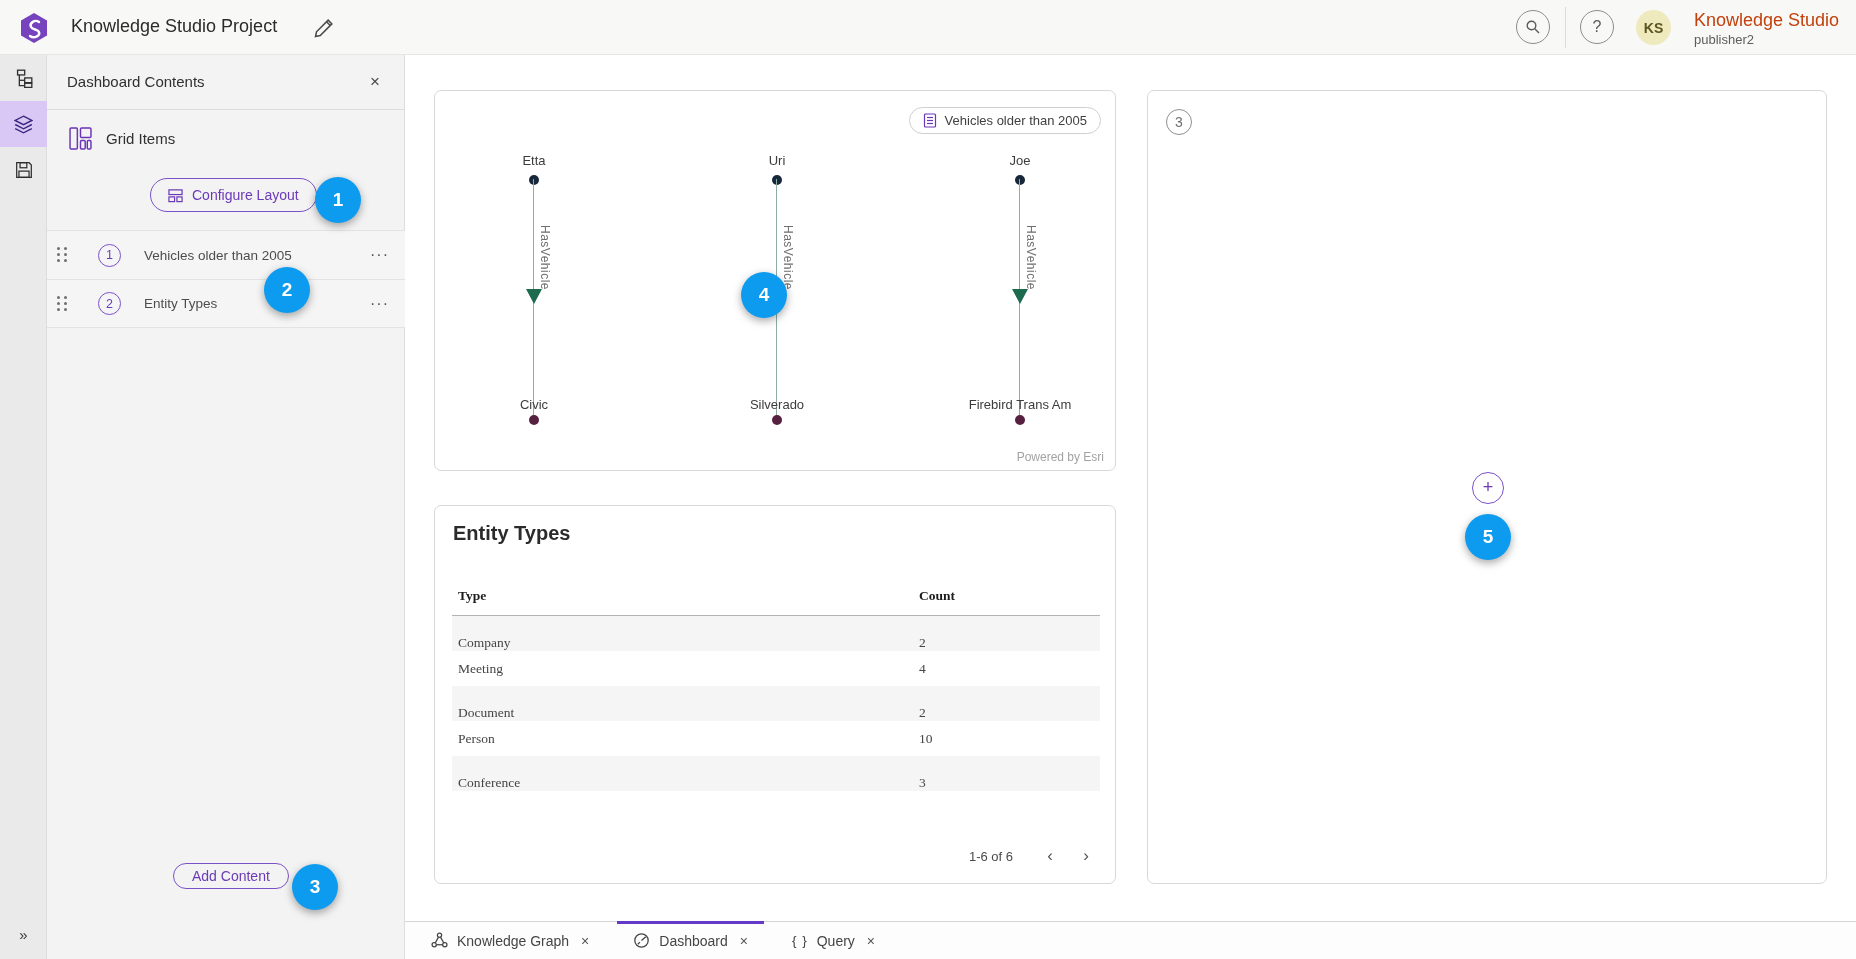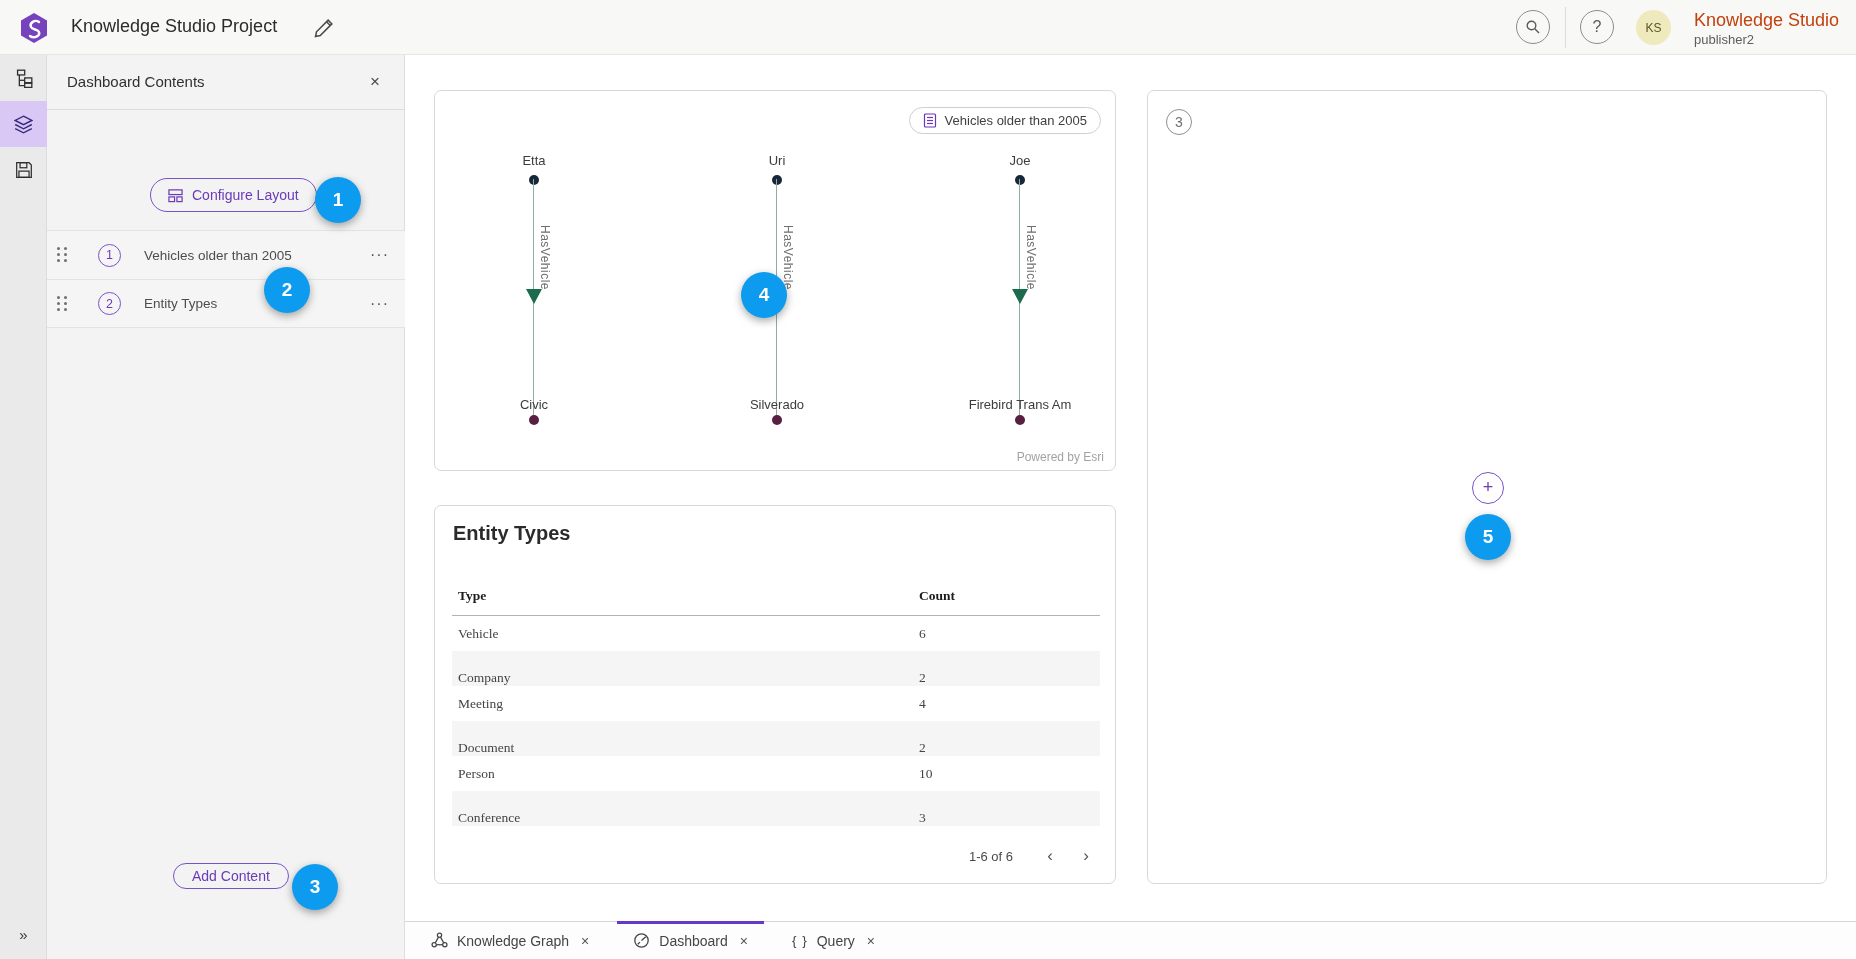--- a/index.html
+++ b/index.html
@@ -12,21 +12,21 @@
     background:#f8f8f7; border-bottom:1px solid #e6e6e4; z-index:10; }
   .logo { position:absolute; left:18px; top:12px; width:32px; height:32px; }
   .app-title { position:absolute; left:71px; top:16px; font-size:18px; color:#2b2b2b; }
   .edit-btn { position:absolute; left:314px; top:15px; width:26px; height:26px; border:none;
     background:transparent; cursor:pointer; color:#4a4a4a; }
   .hdr-circle { position:absolute; top:10px; width:34px; height:34px; border-radius:50%;
     border:1px solid #8d8d8d; background:transparent; display:flex; align-items:center;
     justify-content:center; color:#5a5a5a; cursor:pointer; font-size:16px; }
   .hdr-divider { position:absolute; left:1565px; top:7px; width:1px; height:41px; background:#dcdcda; }
   .avatar { position:absolute; left:1636px; top:10px; width:35px; height:35px; border-radius:50%;
-    background:#efeabe; color:#5c5420; font-size:12px; font-weight:normal; display:flex;
+    background:#efeabe; color:#5c5420; font-size:14px; font-weight:bold; display:flex;
     align-items:center; justify-content:center; cursor:pointer; }
   .user-block { position:absolute; left:1694px; top:9px; line-height:1.25; }
   .user-name { font-size:18px; color:#c2410c; }
   .user-sub { font-size:13px; color:#5d5d5d; }
 
   
   .rail { position:absolute; left:0; top:55px; width:47px; height:904px; background:#eaeaea;
     border-right:1px solid #dcdcdc; z-index:5; }
   .rail-btn { width:47px; height:46px; border:none; background:transparent; display:flex;
     align-items:center; justify-content:center; cursor:pointer; color:#2f2f2f; }
@@ -207,20 +207,31 @@
     </button>
   </nav>
 
   <aside class="panel">
     <div class="panel-header">
       <div class="panel-title">Dashboard Contents</div>
       <button class="panel-close">
         <span>×</span>
       </button>
     </div>
+    <div class="grid-items-row">
+      <span>
+        <svg width="23" height="23" viewBox="0 0 22 22" fill="none" stroke="#6a35b8" stroke-width="1.4">
+          <rect x="1" y="1" width="7" height="20" rx="1"></rect>
+          <rect x="11" y="1" width="10" height="9" rx="1"></rect>
+          <rect x="11" y="13" width="4.5" height="8" rx="1"></rect>
+          <rect x="17.5" y="13" width="3.5" height="8" rx="1"></rect>
+        </svg>
+      </span>
+      <span class="grid-items-label">Grid Items</span>
+    </div>
     <button class="configure-btn">
       <span>
         <svg width="15" height="15" viewBox="0 0 16 16" fill="none" stroke="#6a3ab8" stroke-width="1.3">
           <rect x="1" y="2" width="14" height="5"></rect>
           <rect x="1" y="9.5" width="6" height="5"></rect>
           <rect x="9.5" y="9.5" width="5.5" height="5"></rect>
         </svg>
       </span>
       <span>Configure Layout</span>
     </button>
@@ -305,24 +316,20 @@
       <div class="attribution">Powered by Esri</div>
     </section>
 
     <section class="card table-card">
       <div class="table-title">Entity Types</div>
       <div class="etable">
         <div class="thead">
           <span class="cell-type">Type</span>
           <span class="cell-count">Count</span>
         </div>
-        <div class="trow">
-          <span class="cell-type">Vehicle</span>
-          <span class="cell-count">6</span>
-        </div>
         <div class="trow shade">
           <span class="cell-type">Company</span>
           <span class="cell-count">2</span>
         </div>
         <div class="trow">
           <span class="cell-type">Meeting</span>
           <span class="cell-count">4</span>
         </div>
         <div class="trow shade">
           <span class="cell-type">Document</span>

